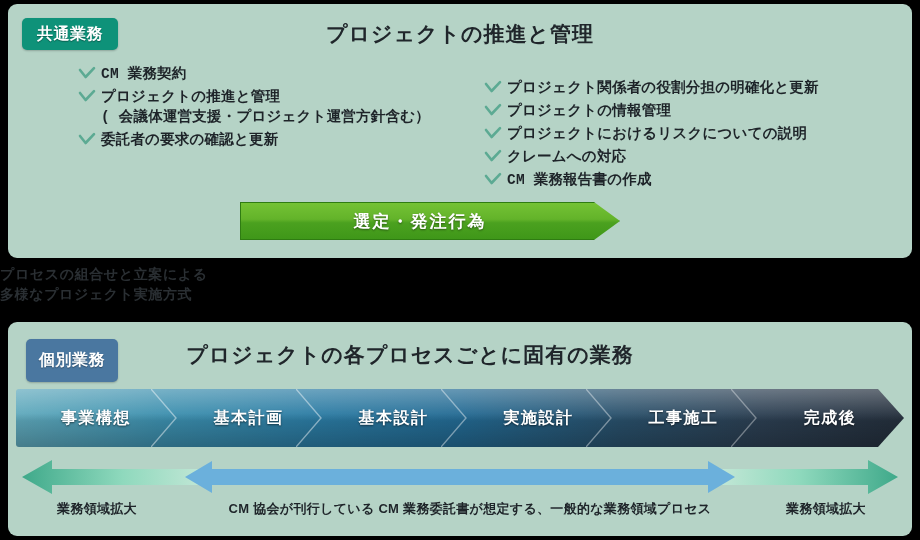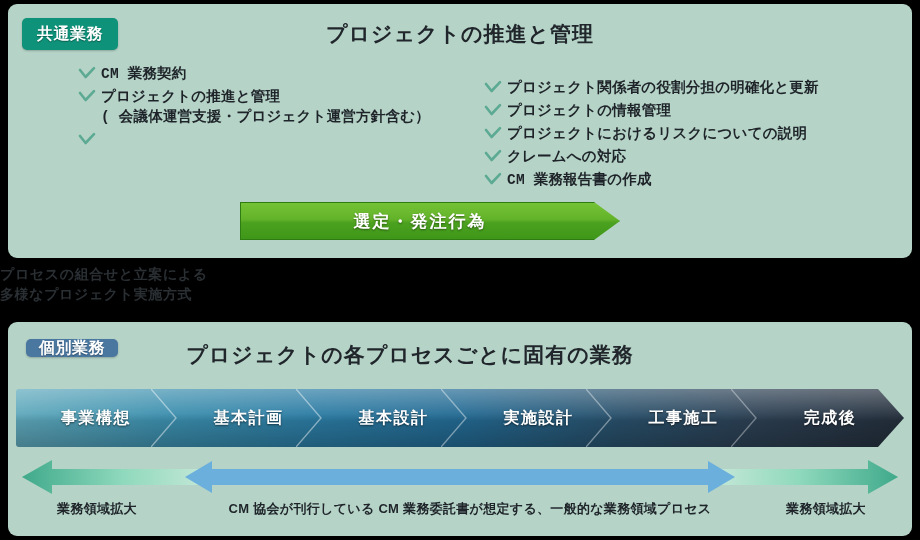--- a/index.html
+++ b/index.html
@@ -57,21 +57,21 @@
     left: 22px;
     top: 18px;
     width: 96px;
     height: 32px;
     background: #0e9279;
   }
   #badge-individual {
     left: 26px;
     top: 339px;
     width: 92px;
-    height: 18px;
+    height: 43px;
     background: #4a77a0;
   }
 
   
   .section-title {
     position: absolute;
     color: #20262b;
     font-weight: bold;
     font-size: 21px;
     letter-spacing: 1px;
@@ -266,20 +266,21 @@
       </span>
       <span class="bullet-text">プロジェクトの推進と管理
 ( 会議体運営支援・プロジェクト運営方針含む）</span>
     </li>
     <li class="bullet">
       <span class="check-icon">
         <svg width="18" height="18" viewBox="0 0 18 18">
             <path d="M2 5 L7.6 12 L16 3.2" fill="none" stroke="#5caa93" stroke-width="2.6" stroke-linecap="round" stroke-linejoin="round"></path>
           </svg>
       </span>
+      <span class="bullet-text">委託者の要求の確認と更新</span>
     </li>
   </ul>
 
   <ul class="bullets" id="bullets-right">
     <li class="bullet">
       <span class="check-icon">
         <svg width="18" height="18" viewBox="0 0 18 18">
             <path d="M2 5 L7.6 12 L16 3.2" fill="none" stroke="#5caa93" stroke-width="2.6" stroke-linecap="round" stroke-linejoin="round"></path>
           </svg>
       </span>

